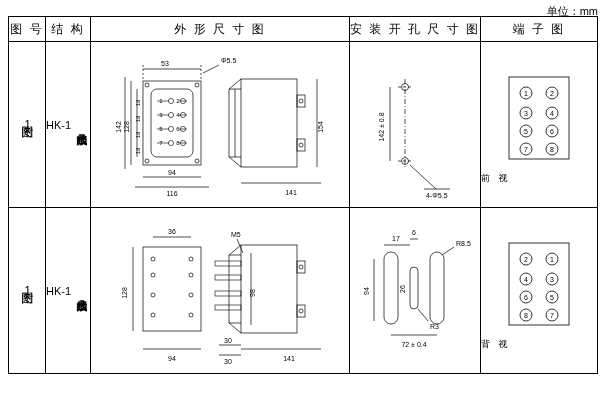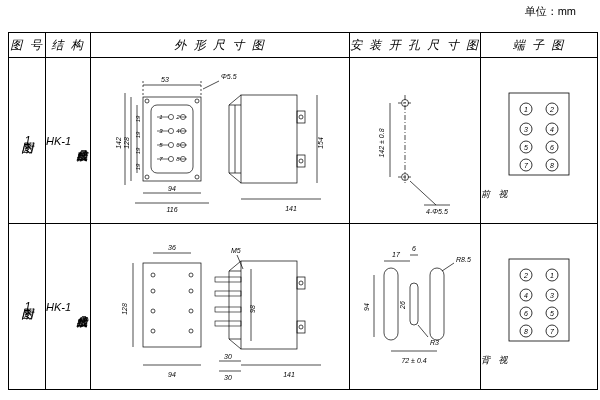--- a/index.html
+++ b/index.html
@@ -1,19 +1,19 @@
 <!DOCTYPE html>
 <html><head>
 <meta charset="utf-8">
 <style>
   html,body{margin:0;padding:0;}
   body{width:600px;height:400px;background:#ffffff;font-family:"Liberation Sans","DejaVu Sans",sans-serif;color:#000;overflow:hidden;}
   .page{position:relative;width:600px;height:400px;}
-  .unit{position:absolute;right:24px;top:4px;font-size:11px;}
-  table.main{position:absolute;left:8px;top:32px;width:584px;border-collapse:collapse;table-layout:fixed;font-style:italic;}
+  .unit{position:absolute;right:2px;top:4px;font-size:11px;}
+  table.main{position:absolute;left:8px;top:16px;width:584px;border-collapse:collapse;table-layout:fixed;}
   table.main th, table.main td{border:1px solid #000;padding:0;text-align:center;vertical-align:middle;}
   thead th{height:24px;font-size:12px;font-weight:normal;letter-spacing:2px;}
   .col1{width:36px;}
   .col2{width:44px;}
   .col3{width:258px;}
   .col4{width:130px;margin-top:28px;}
   .col5{width:116px;}
   tbody tr{height:166px;}
   .vert{writing-mode:vertical-rl;text-orientation:upright;font-size:12px;line-height:17px;letter-spacing:1px;margin:0 auto;}
   .vert-struct{writing-mode:vertical-rl;text-orientation:upright;font-size:11px;line-height:15px;letter-spacing:0px;margin:0 auto;}

